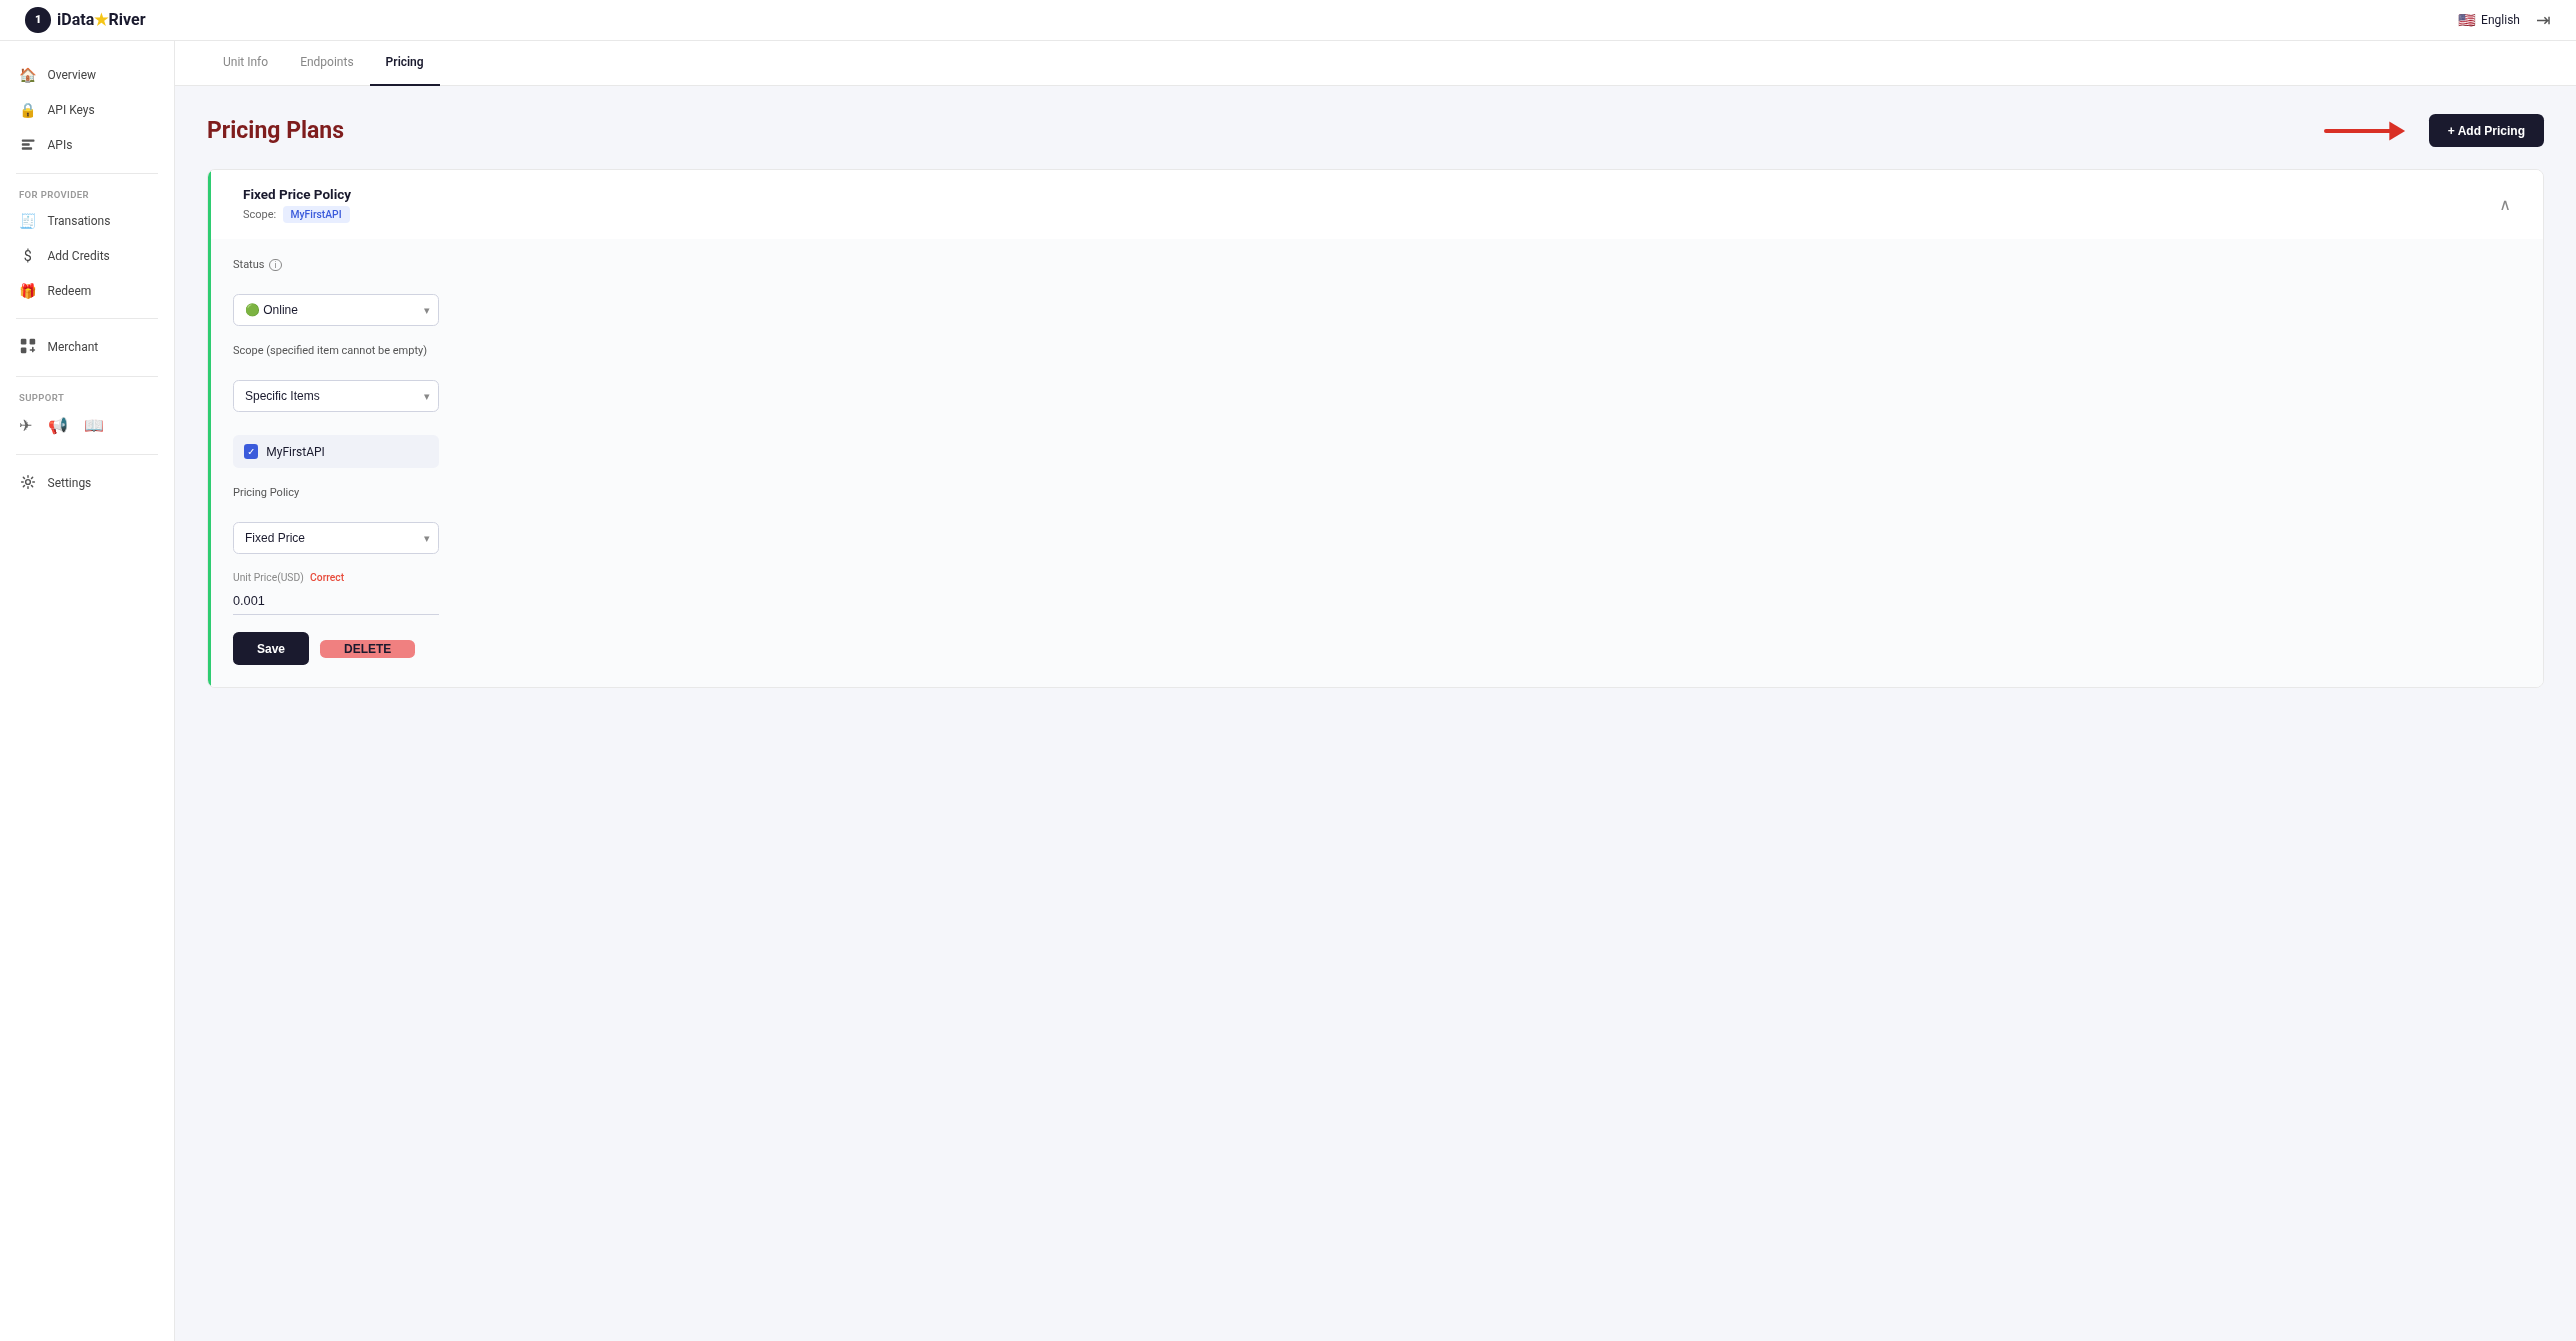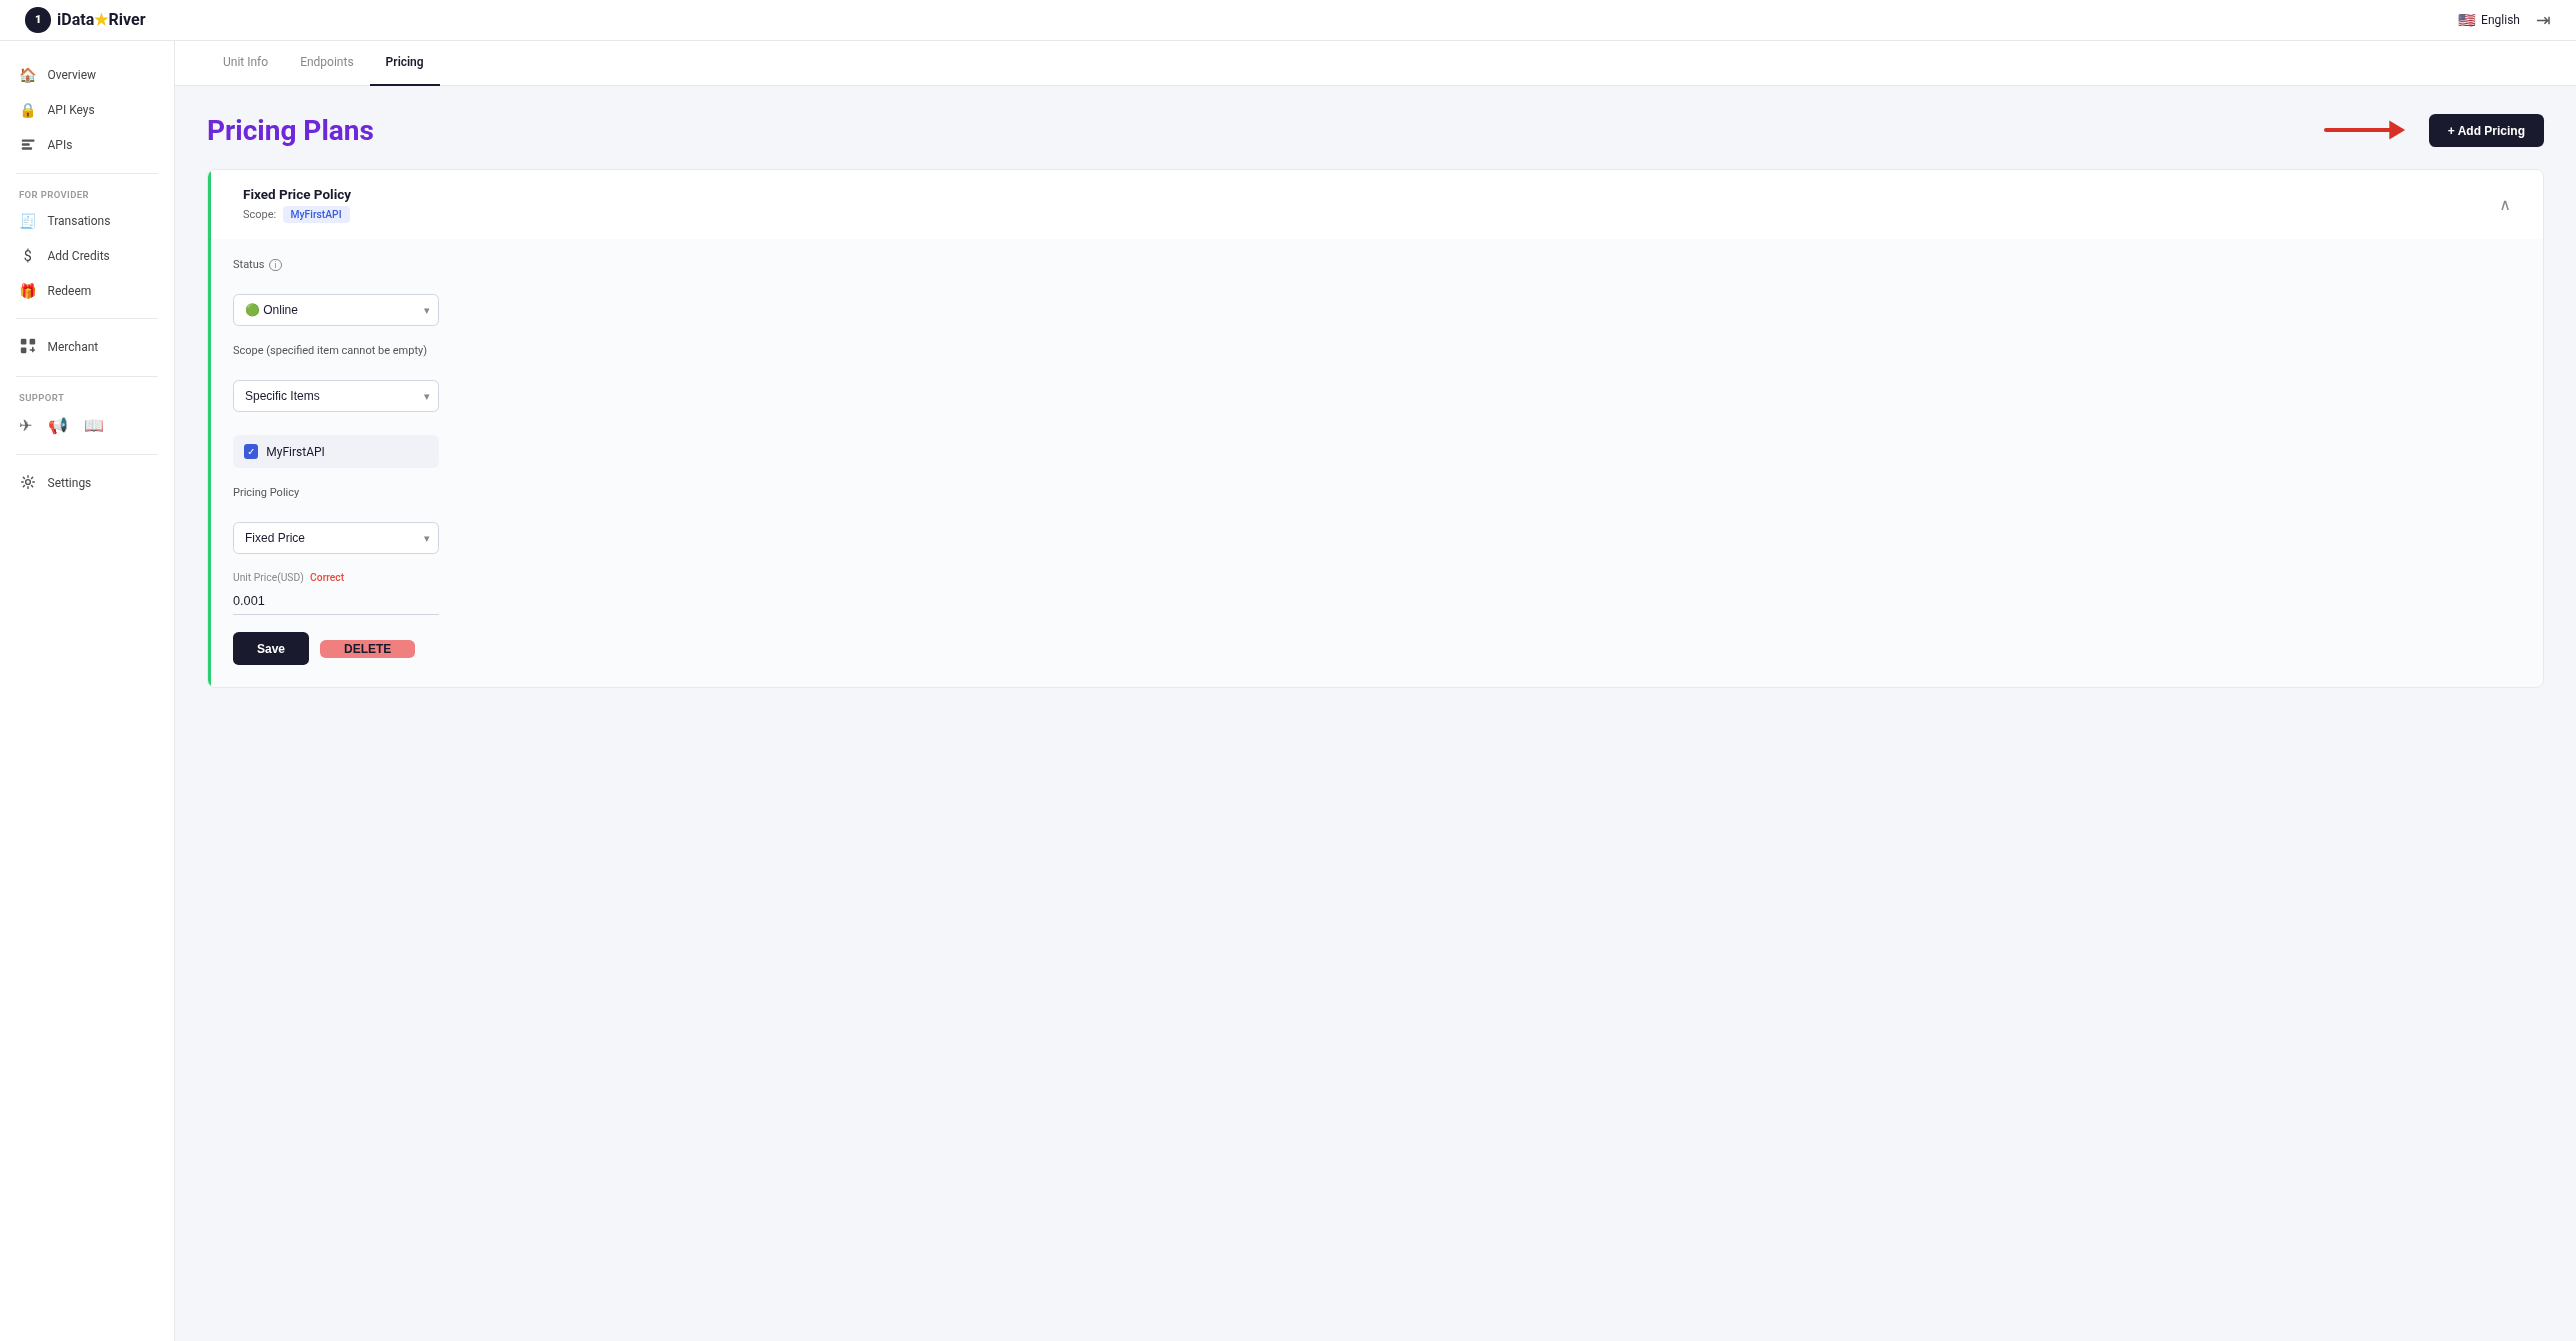--- a/index.html
+++ b/index.html
@@ -162,42 +162,42 @@
     }
 
     
     .page-header-row {
       display: flex;
       align-items: center;
       justify-content: space-between;
       margin-bottom: 22px;
     }
     .page-title {
-      font-size: 28px;
+      font-size: 23px;
       font-weight: 700;
-      color: #6d28d9;
+      color: #7f1d1d;
     }
     .add-pricing-btn {
       background: #1a1a2e;
       color: #fff;
       border: none;
       border-radius: 6.3px;
       padding: 9.5px 19px;
       font-size: 12px;
       font-weight: 600;
       cursor: pointer;
       display: flex;
       align-items: center;
       gap: 4.8px;
     }
 
     
     .arrow-annotation {
       display: flex;
-      align-items: flex-start;
+      align-items: flex-end;
       gap: 12px;
     }
 
     
     .pricing-card {
       background: #fff;
       border-radius: 8px;
       border: 0.8px solid #e8e8e8;
       overflow: hidden;
     }

